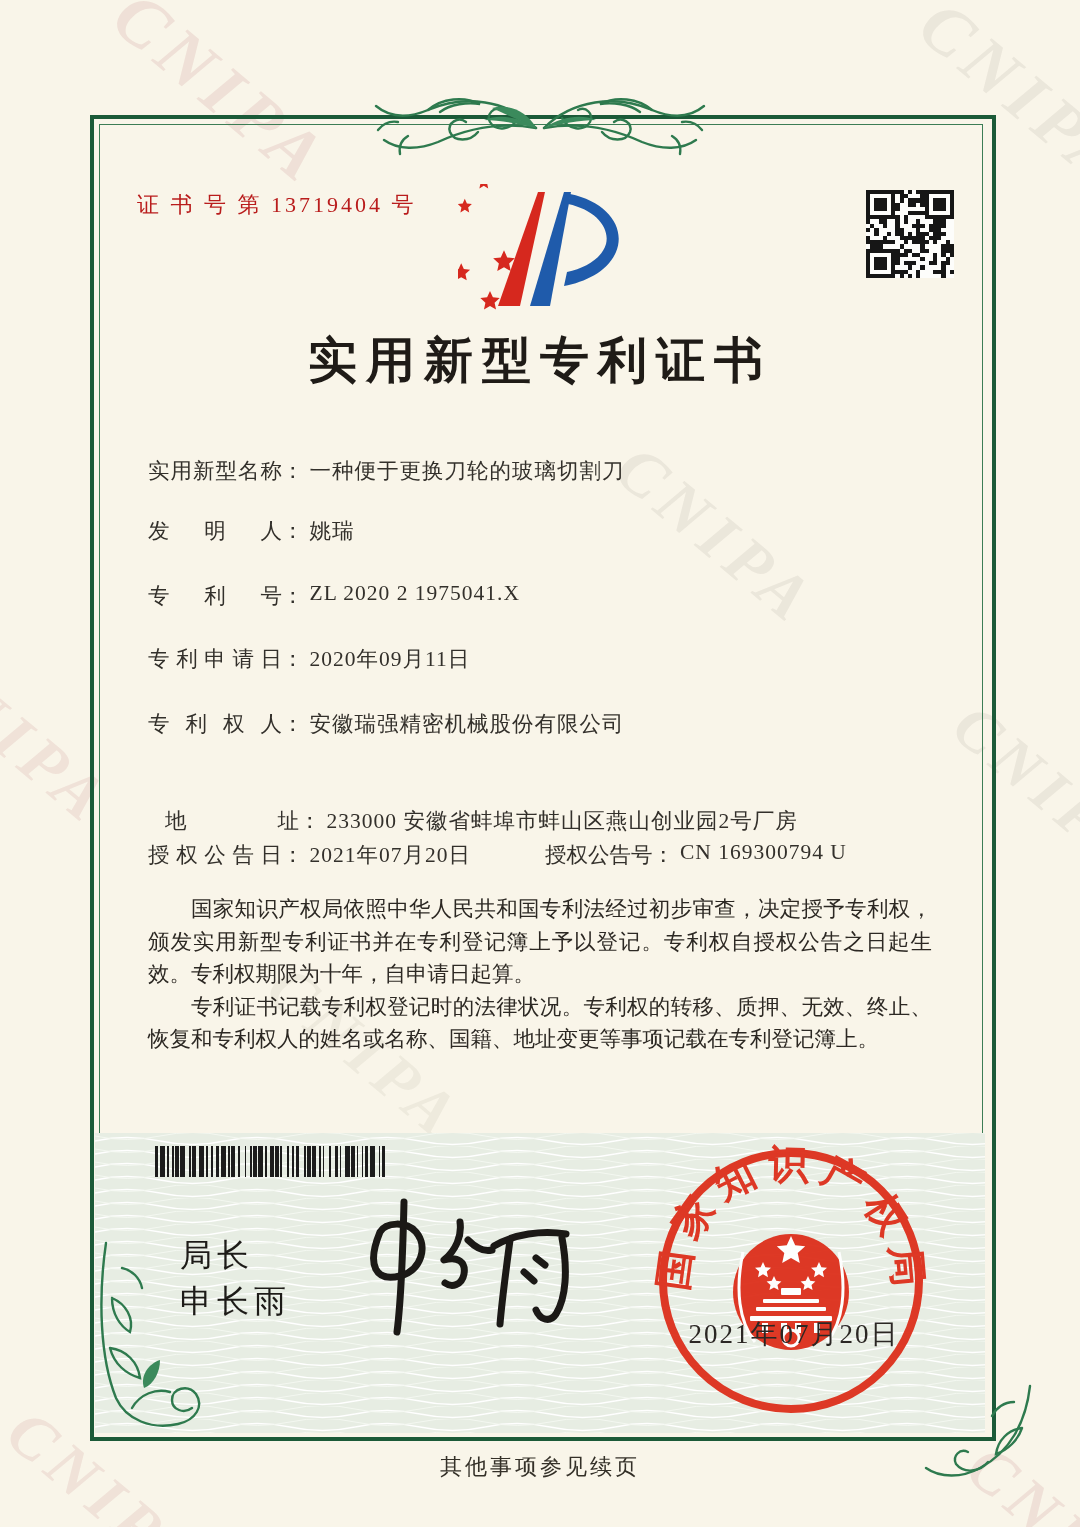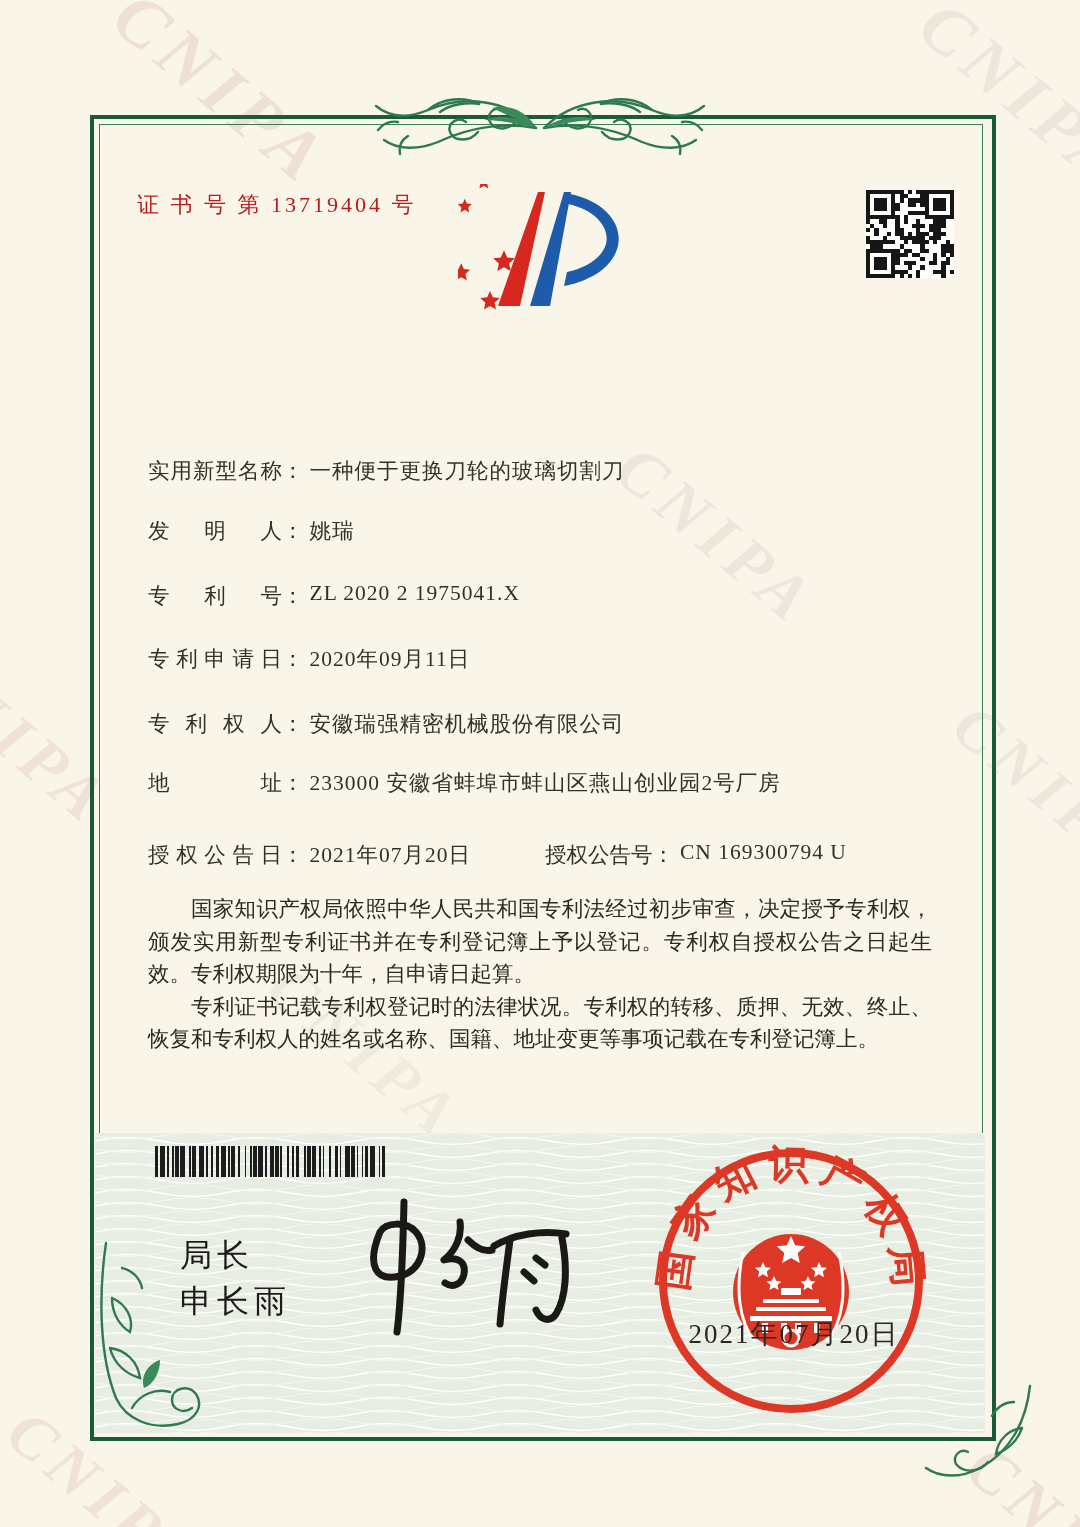--- a/index.html
+++ b/index.html
@@ -580,20 +580,21 @@
       <path d="M40,53 l3.4,7.4 8,0.9 -6,5.5 1.7,8 -7.1,-4.1 -7.1,4.1 1.7,-8 -6,-5.5 8,-0.9 Z" transform="translate(8,16) scale(0.95)"></path>
       <path d="M40,53 l3.4,7.4 8,0.9 -6,5.5 1.7,8 -7.1,-4.1 -7.1,4.1 1.7,-8 -6,-5.5 8,-0.9 Z" transform="translate(-28,38) scale(0.78)"></path>
       <path d="M40,53 l3.4,7.4 8,0.9 -6,5.5 1.7,8 -7.1,-4.1 -7.1,4.1 1.7,-8 -6,-5.5 8,-0.9 Z" transform="translate(-2,62) scale(0.85)"></path>
     </g>
     <g fill="#1f5bab">
       <polygon points="92,8 99,8 78,122 58,122" transform="translate(14,0)"></polygon>
       <path d="M112,10 C150,18 168,44 158,68 C150,87 128,98 106,102 L109,88 C128,84 144,74 148,60 C152,44 138,26 110,20 Z"></path>
     </g>
   </svg>
 
+  <div class="abs title">实用新型专利证书</div>
 
   <div class="abs field-row" style="top:456px;">
     <span class="field-label">实用新型名称</span>
       <span class="field-colon">：</span>
     <span class="field-value">一种便于更换刀轮的玻璃切割刀</span>
   </div>
   <div class="abs field-row" style="top:516px;">
     <span class="field-label">发明人</span>
       <span class="field-colon">：</span>
     <span class="field-value">姚瑞</span>
@@ -606,21 +607,21 @@
   <div class="abs field-row" style="top:644px;">
     <span class="field-label">专利申请日</span>
       <span class="field-colon">：</span>
     <span class="field-value">2020年09月11日</span>
   </div>
   <div class="abs field-row" style="top:709px;">
     <span class="field-label">专利权人</span>
       <span class="field-colon">：</span>
     <span class="field-value">安徽瑞强精密机械股份有限公司</span>
   </div>
-  <div class="abs field-row" style="top:768px;">
+  <div class="abs field-row" style="top:806px;margin-left:17px;">
     <span class="field-label">地址</span>
       <span class="field-colon">：</span>
     <span class="field-value">233000 安徽省蚌埠市蚌山区燕山创业园2号厂房</span>
   </div>
   <div class="abs field-row" style="top:840px;">
     <span class="field-label">授权公告日</span>
       <span class="field-colon">：</span>
     <span class="field-value">2021年07月20日</span>
     <span class="grant2">
       <span>授权公告号</span>
@@ -767,14 +768,15 @@
       </g>
       <circle cx="141" cy="198" r="8" fill="none" stroke="#ffffff" stroke-width="3"></circle>
       <path d="M93,112 C85,150 89,182 105,202" stroke="#ffffff" stroke-width="3" fill="none"></path>
       <path d="M189,112 C197,150 193,182 177,202" stroke="#ffffff" stroke-width="3" fill="none"></path>
     </g>
   </svg>
 
   <div class="abs seal-date">2021年07月20日</div>
 
 
+  <div class="abs footer-note">其他事项参见续页</div>
 
 </div>
 
 </body></html>

